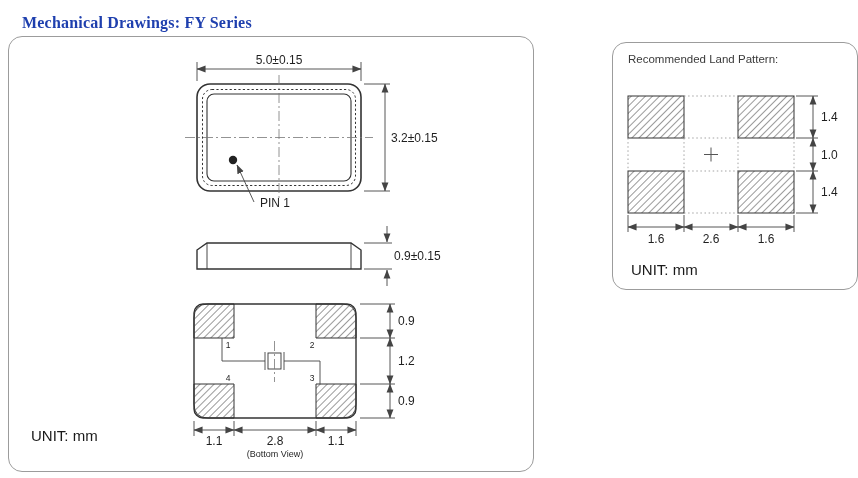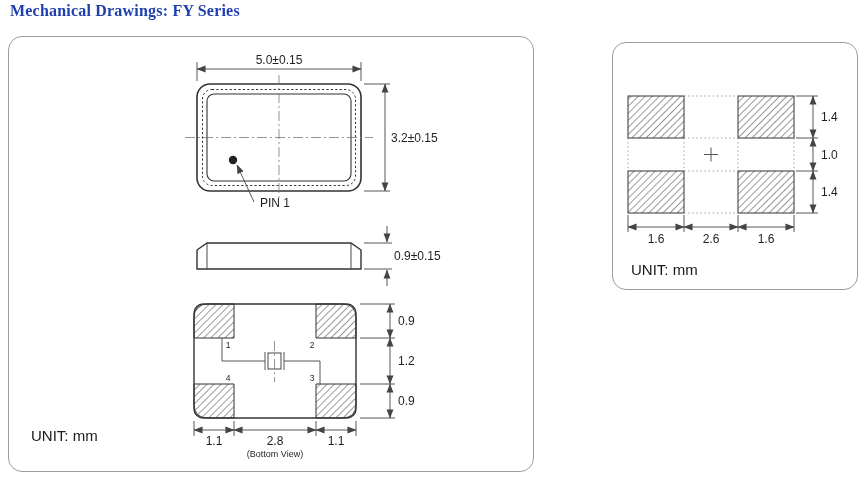--- a/index.html
+++ b/index.html
@@ -1,21 +1,21 @@
 <!DOCTYPE html>
 <html><head>
 <meta charset="utf-8">
 <style>
   html,body{margin:0;padding:0;background:#ffffff;}
   .canvas{
     position:relative;width:858px;height:478px;background:#fff;overflow:hidden;
     font-family:"Liberation Sans",sans-serif;color:#222;
   }
   .page-title{
-    position:absolute;left:10px;top:2px;margin:0;
+    position:absolute;left:10px;top:2px;margin:12px;
     font-family:"Liberation Serif",serif;font-weight:bold;font-size:16px;
     color:#1e3fae;letter-spacing:.2px;
   }
   .panel{
     position:absolute;background:#fff;border:1.4px solid #9c9c9c;border-radius:14px;
   }
   .main-panel{left:8px;top:36px;width:524px;height:434px;}
   .land-panel{left:612px;top:42px;width:244px;height:246px;}
   .panel svg{position:absolute;left:0;top:0;width:100%;height:100%;}
   .unit-label{
@@ -146,20 +146,21 @@
         </g>
 
         <text x="266" y="420" class="tcap">(Bottom View)</text>
       </g>
     </svg>
 
     <div class="unit-label main-unit">UNIT: mm</div>
   </section>
 
   <section class="panel land-panel">
+    <div class="land-title">Recommended Land Pattern:</div>
 
     <svg viewBox="0 0 244 246">
       <defs>
         <marker id="ar2" viewBox="0 0 10 10" refX="9.5" refY="5" markerWidth="9" markerHeight="9" orient="auto-start-reverse" markerUnits="userSpaceOnUse">
           <path d="M0,1.2 L10,5 L0,8.8 Z" fill="#444"></path>
         </marker>
         <pattern id="hatch2" width="5" height="5" patternUnits="userSpaceOnUse" patternTransform="rotate(45)">
           <line x1="0" y1="0" x2="0" y2="5" stroke="#555" stroke-width="1.2"></line>
         </pattern>
       </defs>

